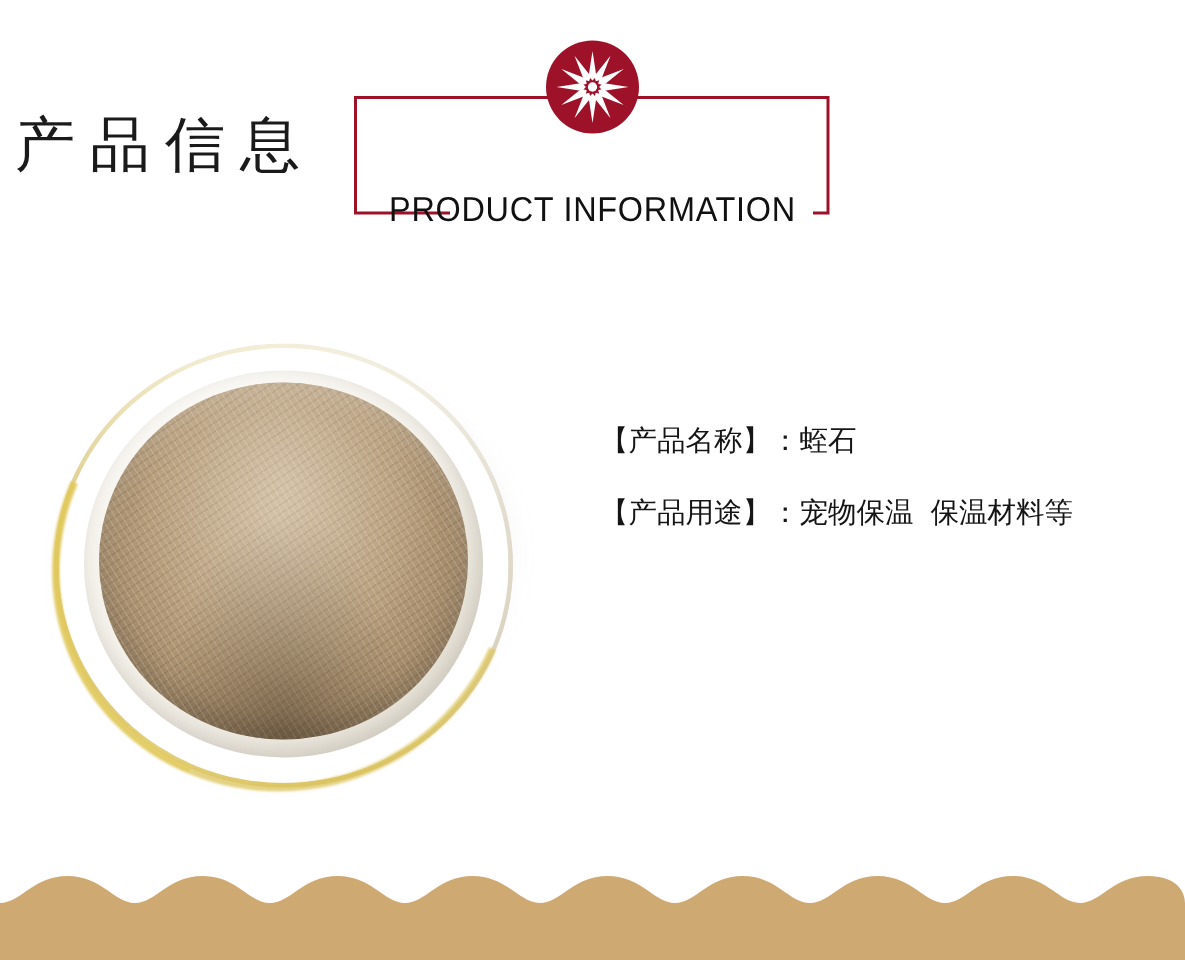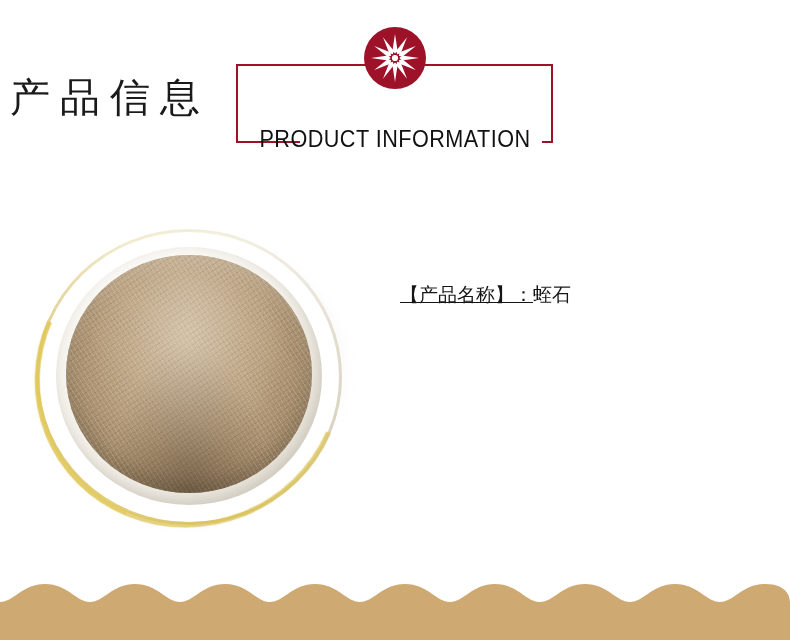--- a/index.html
+++ b/index.html
@@ -266,21 +266,20 @@
     font-family: "DejaVu Sans", sans-serif;
     font-size: 19px;
     font-weight: 400;
     color: #151515;
     height: 48px;
     line-height: 48px;
     white-space: nowrap;
   }
   .info-key {
     font-family: "DejaVu Sans", sans-serif;
-    text-decoration: underline;
   }
   .info-val {
     font-family: Liberation Mono, monospace;
   }
 
   
   #bottom-wave {
     position: absolute;
     left: 0;
     bottom: 0;
@@ -346,20 +345,23 @@
 
 <div id="info-list">
 
   <div class="info-row">
     <span class="info-key">【产品名称】：</span><span class="info-val">蛭石</span>
   </div>
 
 
 
 
+  <div class="info-row">
+    <span class="info-key">【产品用途】：</span><span class="info-val">宠物保温 保温材料等</span>
+  </div>
 
 </div>
 
 <div id="bottom-wave">
   <svg viewBox="0 0 790 56" preserveAspectRatio="none" aria-hidden="true">
     <path id="wave-path" fill="#CFA972" d="M0,18
              C 14,18 22,0 45,0
              C 68,0 76,18 90,18
              C 104,18 112,0 135,0
              C 158,0 166,18 180,18

